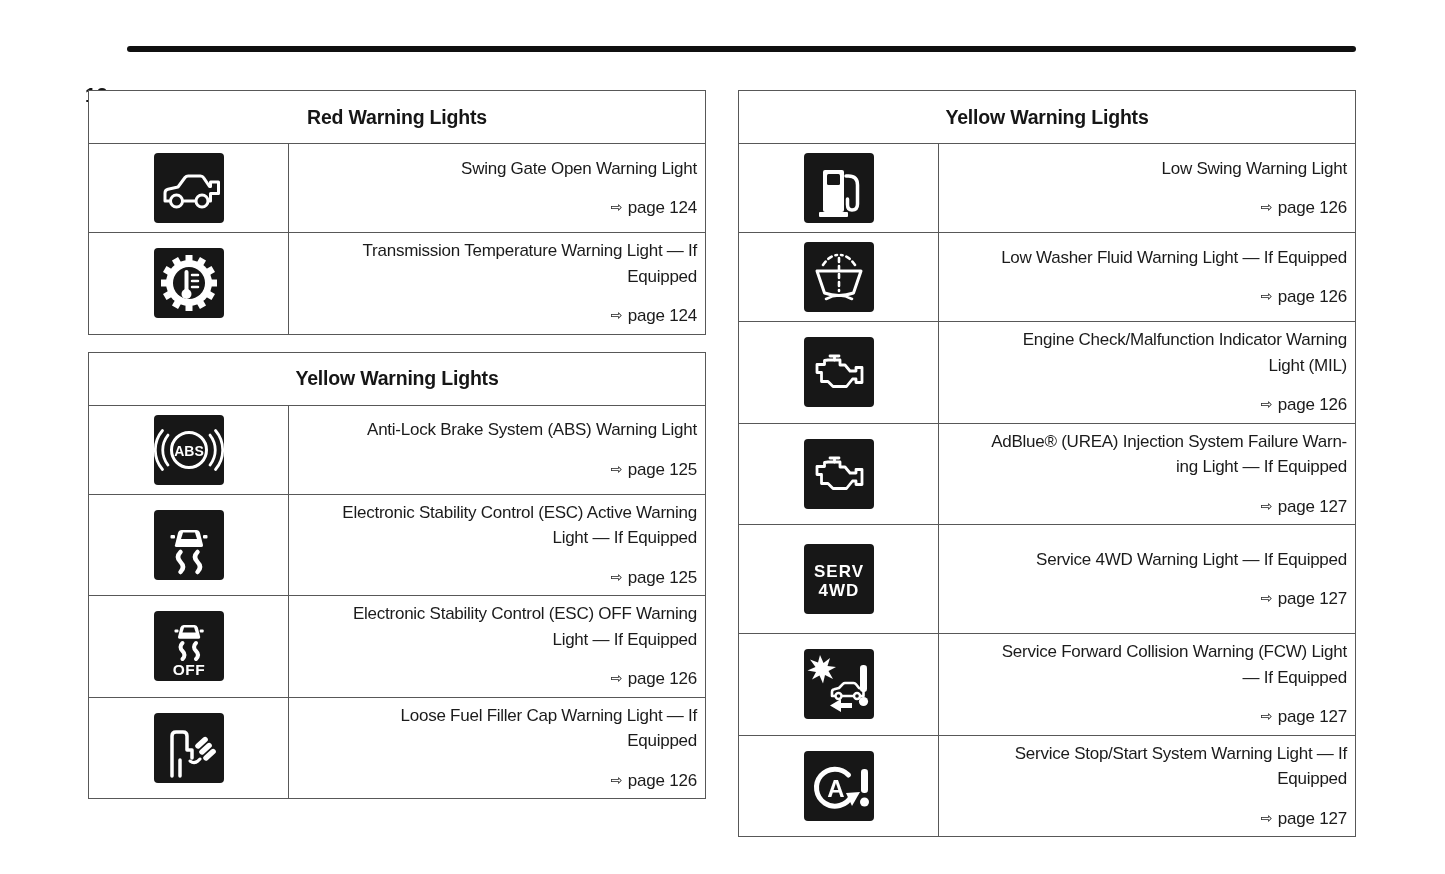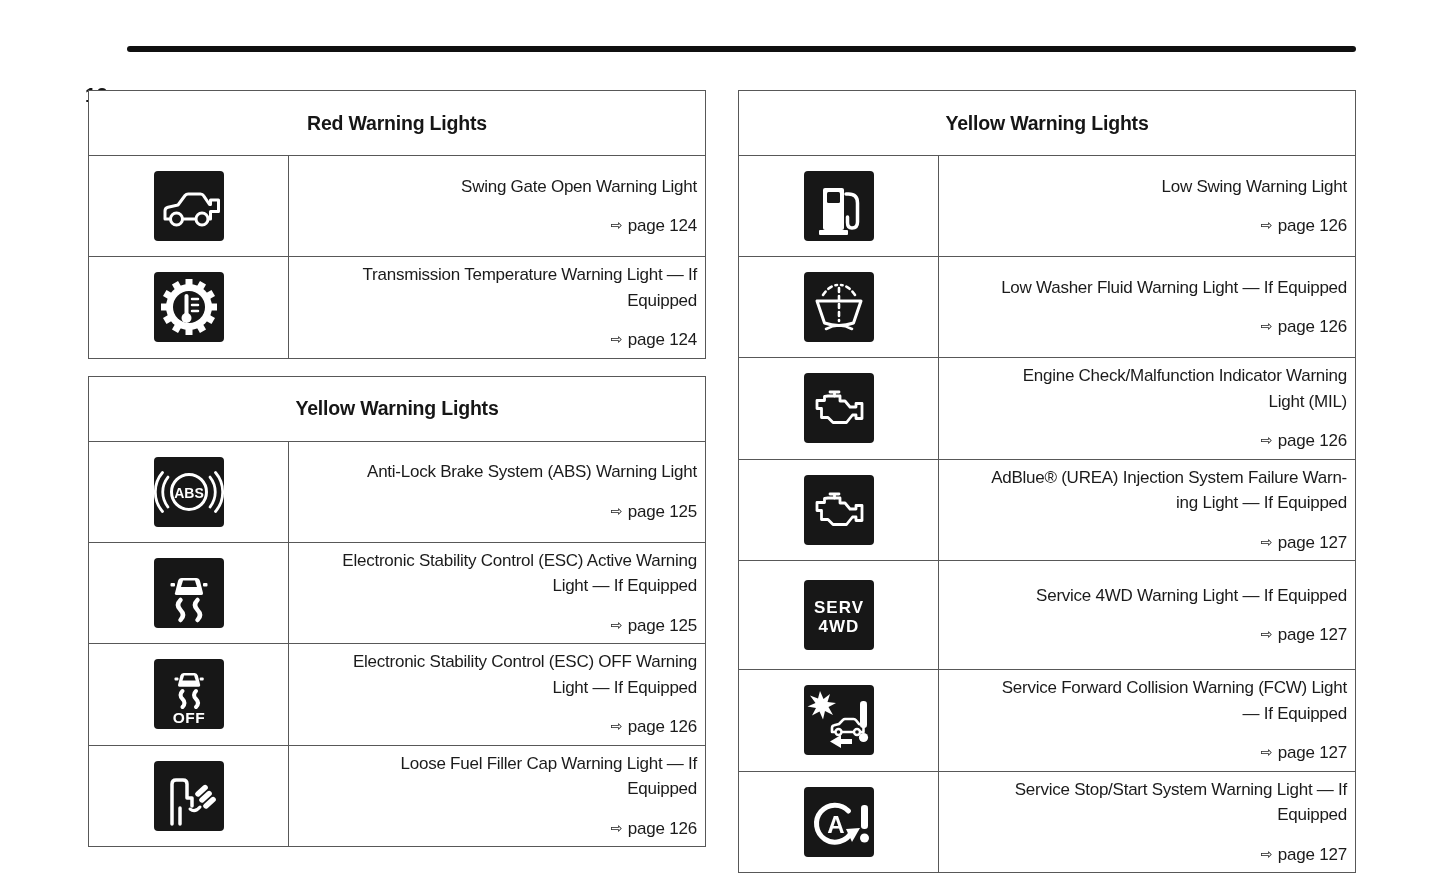--- a/index.html
+++ b/index.html
@@ -4,21 +4,21 @@
 <style>
   html,body{margin:0;padding:0;background:#ffffff;}
   body{width:1445px;height:874px;position:relative;font-family:"Liberation Sans",sans-serif;color:#161616;}
   .page-num{position:absolute;left:85px;top:36px;font-size:20px;font-weight:600;letter-spacing:.5px;margin-top:48px;}
   .top-rule{position:absolute;left:127px;top:46px;width:1229px;height:6px;background:#101010;border-radius:3px;}
   .col{position:absolute;width:618px;}
   #left-col{left:88px;top:90px;}
   #right-col{left:738px;top:90px;}
   table.wtable{border-collapse:collapse;width:618px;table-layout:fixed;background:#fff;}
   table.wtable + table.wtable{margin-top:17px;}
-  .wtable th,.wtable td{border:1px solid #585858;padding:14px;}
+  .wtable th,.wtable td{border:1px solid #585858;padding:8px;}
   .wtable th{height:36px;font-size:19.5px;font-weight:700;letter-spacing:-0.2px;text-align:center;}
   td.icon-cell{width:200px;text-align:right;vertical-align:middle;}
   td.text-cell{text-align:right;vertical-align:middle;padding:5px 8px;}
   .row-label{font-size:17px;line-height:1.5;letter-spacing:-0.25px;white-space:pre-line;color:#1b1b1b;}
   .page-ref{font-size:17px;line-height:1.5;margin-top:14px;letter-spacing:-0.2px;color:#1b1b1b;}
   .page-ref .arrow{font-family:"DejaVu Sans",sans-serif;font-size:14.5px;margin-right:5px;position:relative;top:-1px;}
   svg.wicon{width:72px;height:72px;display:block;margin:0 auto;}
   .wicon .bg{fill:#171717;}
   .wicon .s{stroke:#fff;fill:none;stroke-width:3;stroke-linecap:round;stroke-linejoin:round;}
   .wicon .sw{stroke:#fff;fill:#171717;stroke-width:3;}

